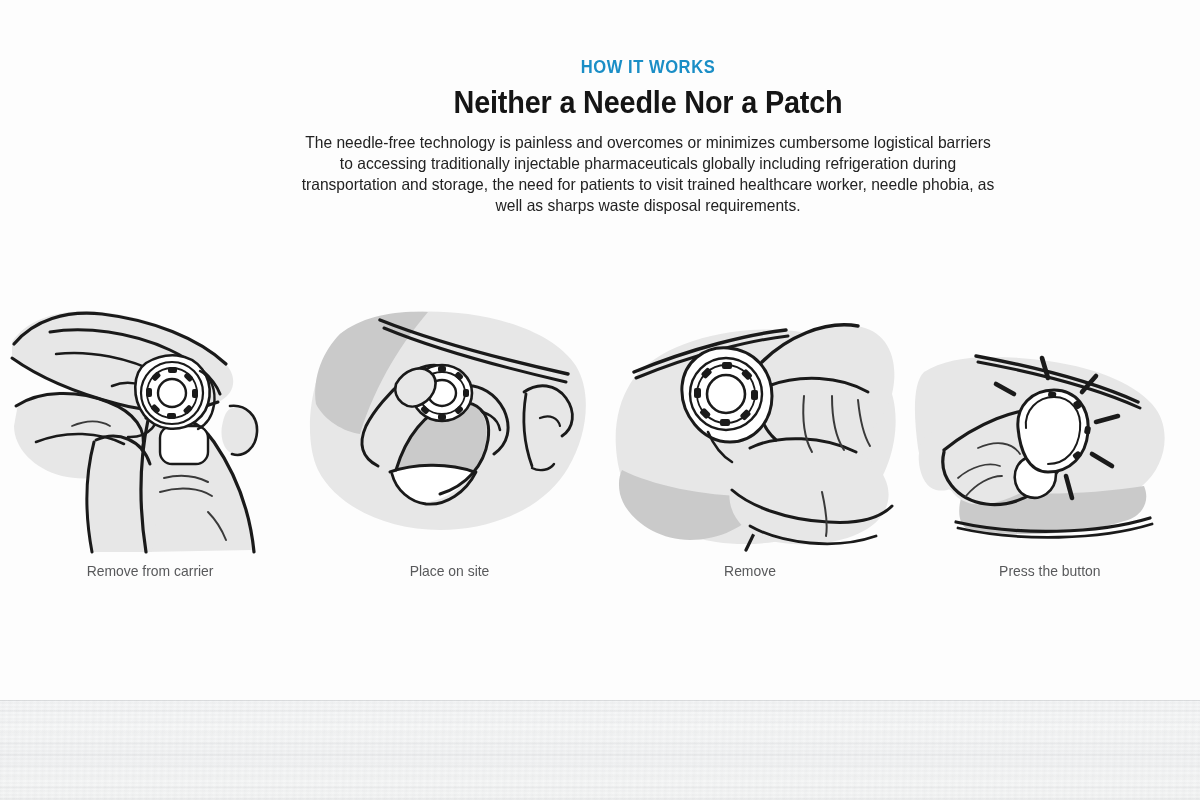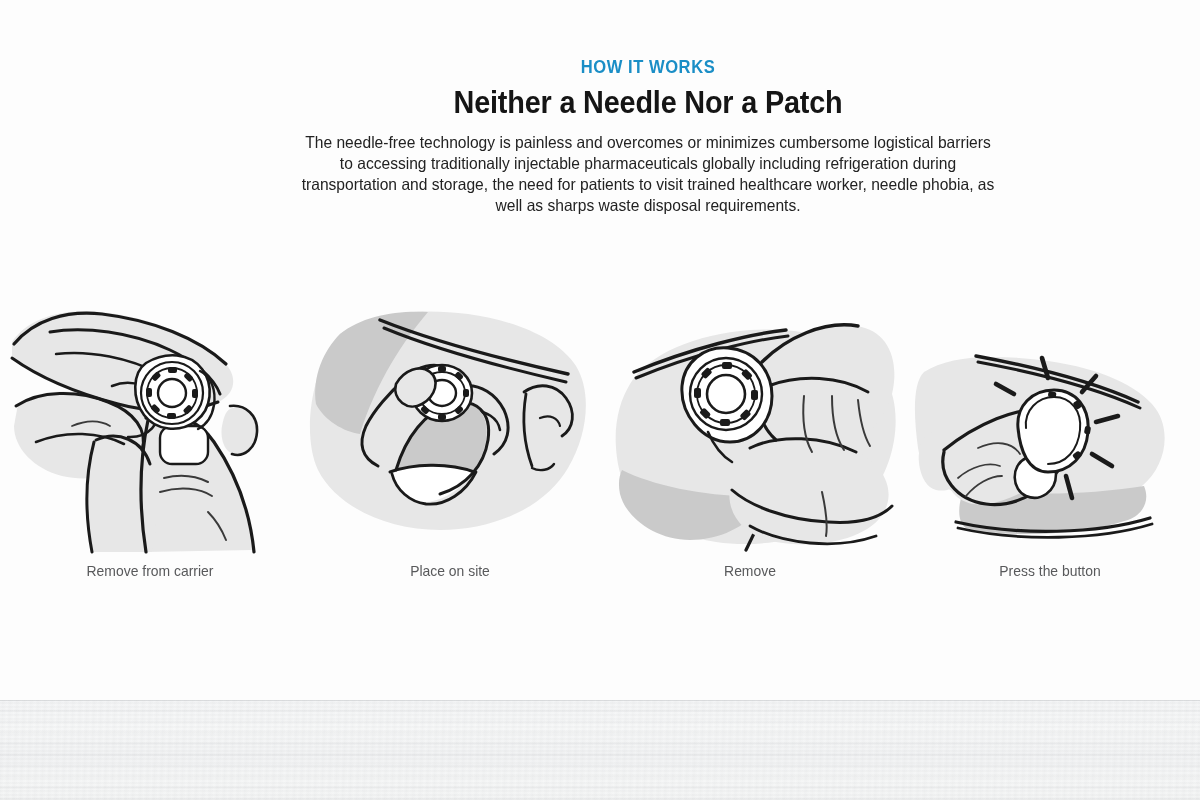--- a/index.html
+++ b/index.html
@@ -78,20 +78,21 @@
     display: flex;
     flex-direction: row;
   }
 
   .step {
     position: relative;
     width: 300px;
     height: 300px;
     display: flex;
     flex-direction: column;
+    align-items: center;
   }
 
   .step-figure {
     width: 300px;
     height: 255px;
     position: relative;
     overflow: visible;
   }
 
   .step-figure svg {

